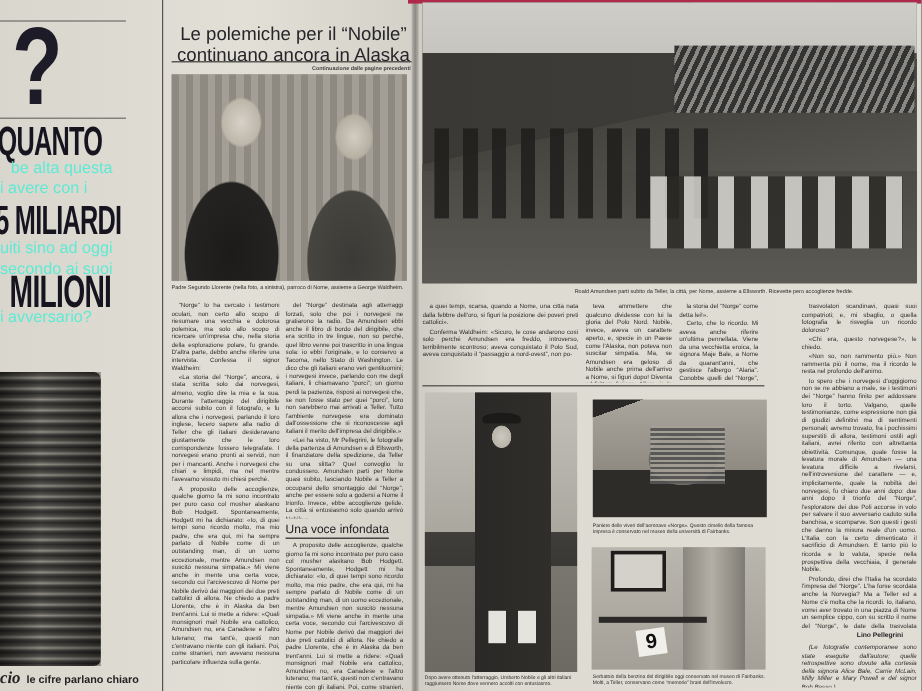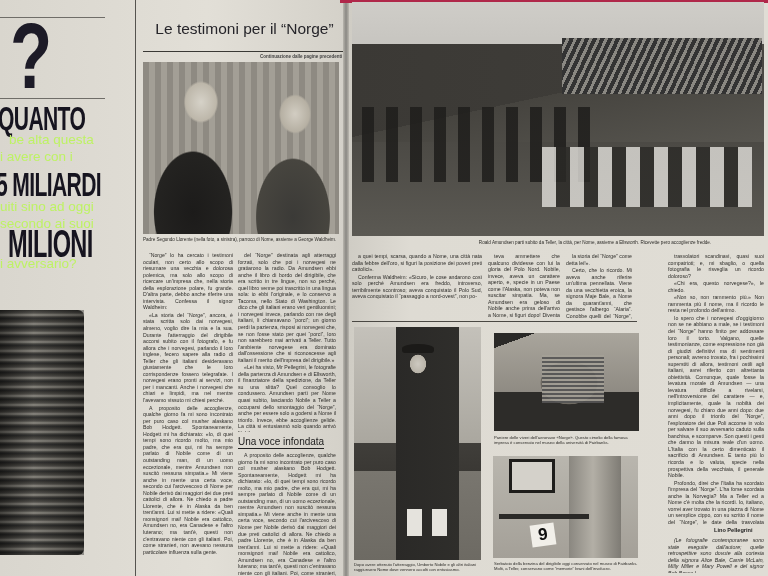--- a/index.html
+++ b/index.html
@@ -8,21 +8,21 @@
   .page-left{left:0;top:0;width:345px;height:576px;background:linear-gradient(90deg,#d9d6ce 0%,#e2dfd7 60%,#d4d1c9 100%);}
   .page-right{left:347px;top:0;width:421px;height:576px;background:linear-gradient(90deg,#cfccc4 0%,#dedbd3 15%,#e0ddd5 100%);}
   .gutter{position:absolute;left:343px;top:0;width:6px;height:576px;background:linear-gradient(90deg,#b9b6ae,#8a8883,#b9b6ae);}
   .redstrip{position:absolute;left:340px;top:0;width:428px;height:3px;background:#b0284a;}
 
   
   .ad{position:absolute;left:0;top:0;width:135px;height:576px;}
   .ad .rule{position:absolute;left:0;width:105px;height:1px;background:#6f6d68;}
   .qmark{position:absolute;left:10px;top:10px;font-family:"Liberation Sans",sans-serif;font-weight:bold;font-size:92px;line-height:92px;color:#1d1b27;transform:scaleX(0.75);transform-origin:left top;}
   .ad-big{position:absolute;font-weight:bold;color:#16141f;transform:scaleX(0.62);transform-origin:left top;white-space:nowrap;letter-spacing:-1px;}
-  .ad-small{position:absolute;font-size:13.5px;color:#bef264;white-space:nowrap;}
+  .ad-small{position:absolute;font-size:13.5px;color:#5eead4;white-space:nowrap;}
   .coins{position:absolute;left:0;top:310px;width:84px;height:245px;background:repeating-linear-gradient(180deg,#2a2926 0px,#4a4843 3px,#8b8880 5px,#3a3935 7px,#222 9px);border-radius:0 6px 6px 0;}
   .coins:after{content:"";position:absolute;inset:0;background:linear-gradient(90deg,rgba(0,0,0,.45),rgba(255,255,255,.05) 40%,rgba(0,0,0,.35));}
   .ad-foot{position:absolute;left:0;top:558px;font-size:9px;font-weight:bold;color:#222;white-space:nowrap;}
   .ad-foot i{font-family:"Liberation Serif",serif;font-size:14px;}
   .vrule{position:absolute;left:135px;top:0;width:1px;height:576px;background:#55534f;}
 
   
   .headline{position:absolute;left:147px;top:20px;width:195px;text-align:center;font-size:15.5px;line-height:18px;color:#26252a;}
   .hl-rule{position:absolute;left:143px;top:51px;width:200px;height:1px;background:#3a3935;}
   .cont{position:absolute;left:260px;top:54px;font-size:4.5px;font-weight:bold;color:#444;}
@@ -81,25 +81,27 @@
   <div class="rule" style="top:98px"></div>
   <div class="ad-big" style="left:-2px;top:99px;font-size:34px;">QUANTO</div>
   <div class="ad-small" style="left:9px;top:132px;">be alta questa</div>
   <div class="ad-small" style="left:0px;top:149px;">i avere con i</div>
   <div class="ad-big" style="left:-4px;top:165px;font-size:34px;">5 MILIARDI</div>
   <div class="ad-small" style="left:0px;top:199px;">uiti sino ad oggi</div>
   <div class="ad-small" style="left:0px;top:216px;">secondo ai suoi</div>
   <div class="ad-big" style="left:8px;top:223px;font-size:38px;">MILIONI</div>
   <div class="ad-small" style="left:0px;top:256px;">i avversario?</div>
   <div class="coins"></div>
+  <div class="ad-foot"><i>cio</i>&nbsp; <span>le cifre parlano chiaro</span></div>
 </div>
 <div class="vrule"></div>
 
 <div class="headline">
-  <div>Le testimoni per il “Norge”</div>
+  <div>Le polemiche per il “Nobile”</div>
+  <div>continuano ancora in Alaska</div>
 </div>
 <div class="hl-rule"></div>
 <div class="cont">Continuazione dalle pagine precedenti</div>
 
 <div class="photo ph-priests"></div>
 <div class="caption" style="left:143px;top:237px;width:198px;">Padre Segundo Llorente (nella foto, a sinistra), parroco di Nome, assieme a George Waldheim.</div>
 
 <div class="col" style="left:143px;top:252px;width:90px;height:322px;">
   <p>“Norge” lo ha cercato i testimoni oculari, non certo allo scopo di riesumare una vecchia e dolorosa polemica, ma solo allo scopo di ricercare un'impresa che, nella storia della esplorazione polare, fu grande. D'altra parte, debbo anche riferire una intervista. Confessa il signor Waldheim:</p>
   <p>«La storia del “Norge”, ancora, è stata scritta solo dai norvegesi, almeno, voglio dire la mia e la sua. Durante l'atterraggio del dirigibile accorsi subito con il fotografo, e fu allora che i norvegesi, parlando il loro inglese, fecero sapere alla radio di Teller che gli italiani desideravano giustamente che le loro corrispondenze fossero telegrafate. I norvegesi erano pronti ai servizi, non per i mancanti. Anche i norvegesi che chiari e limpidi, ma nel mentre l'avevamo vissuto mi chiesi perché.</p>

